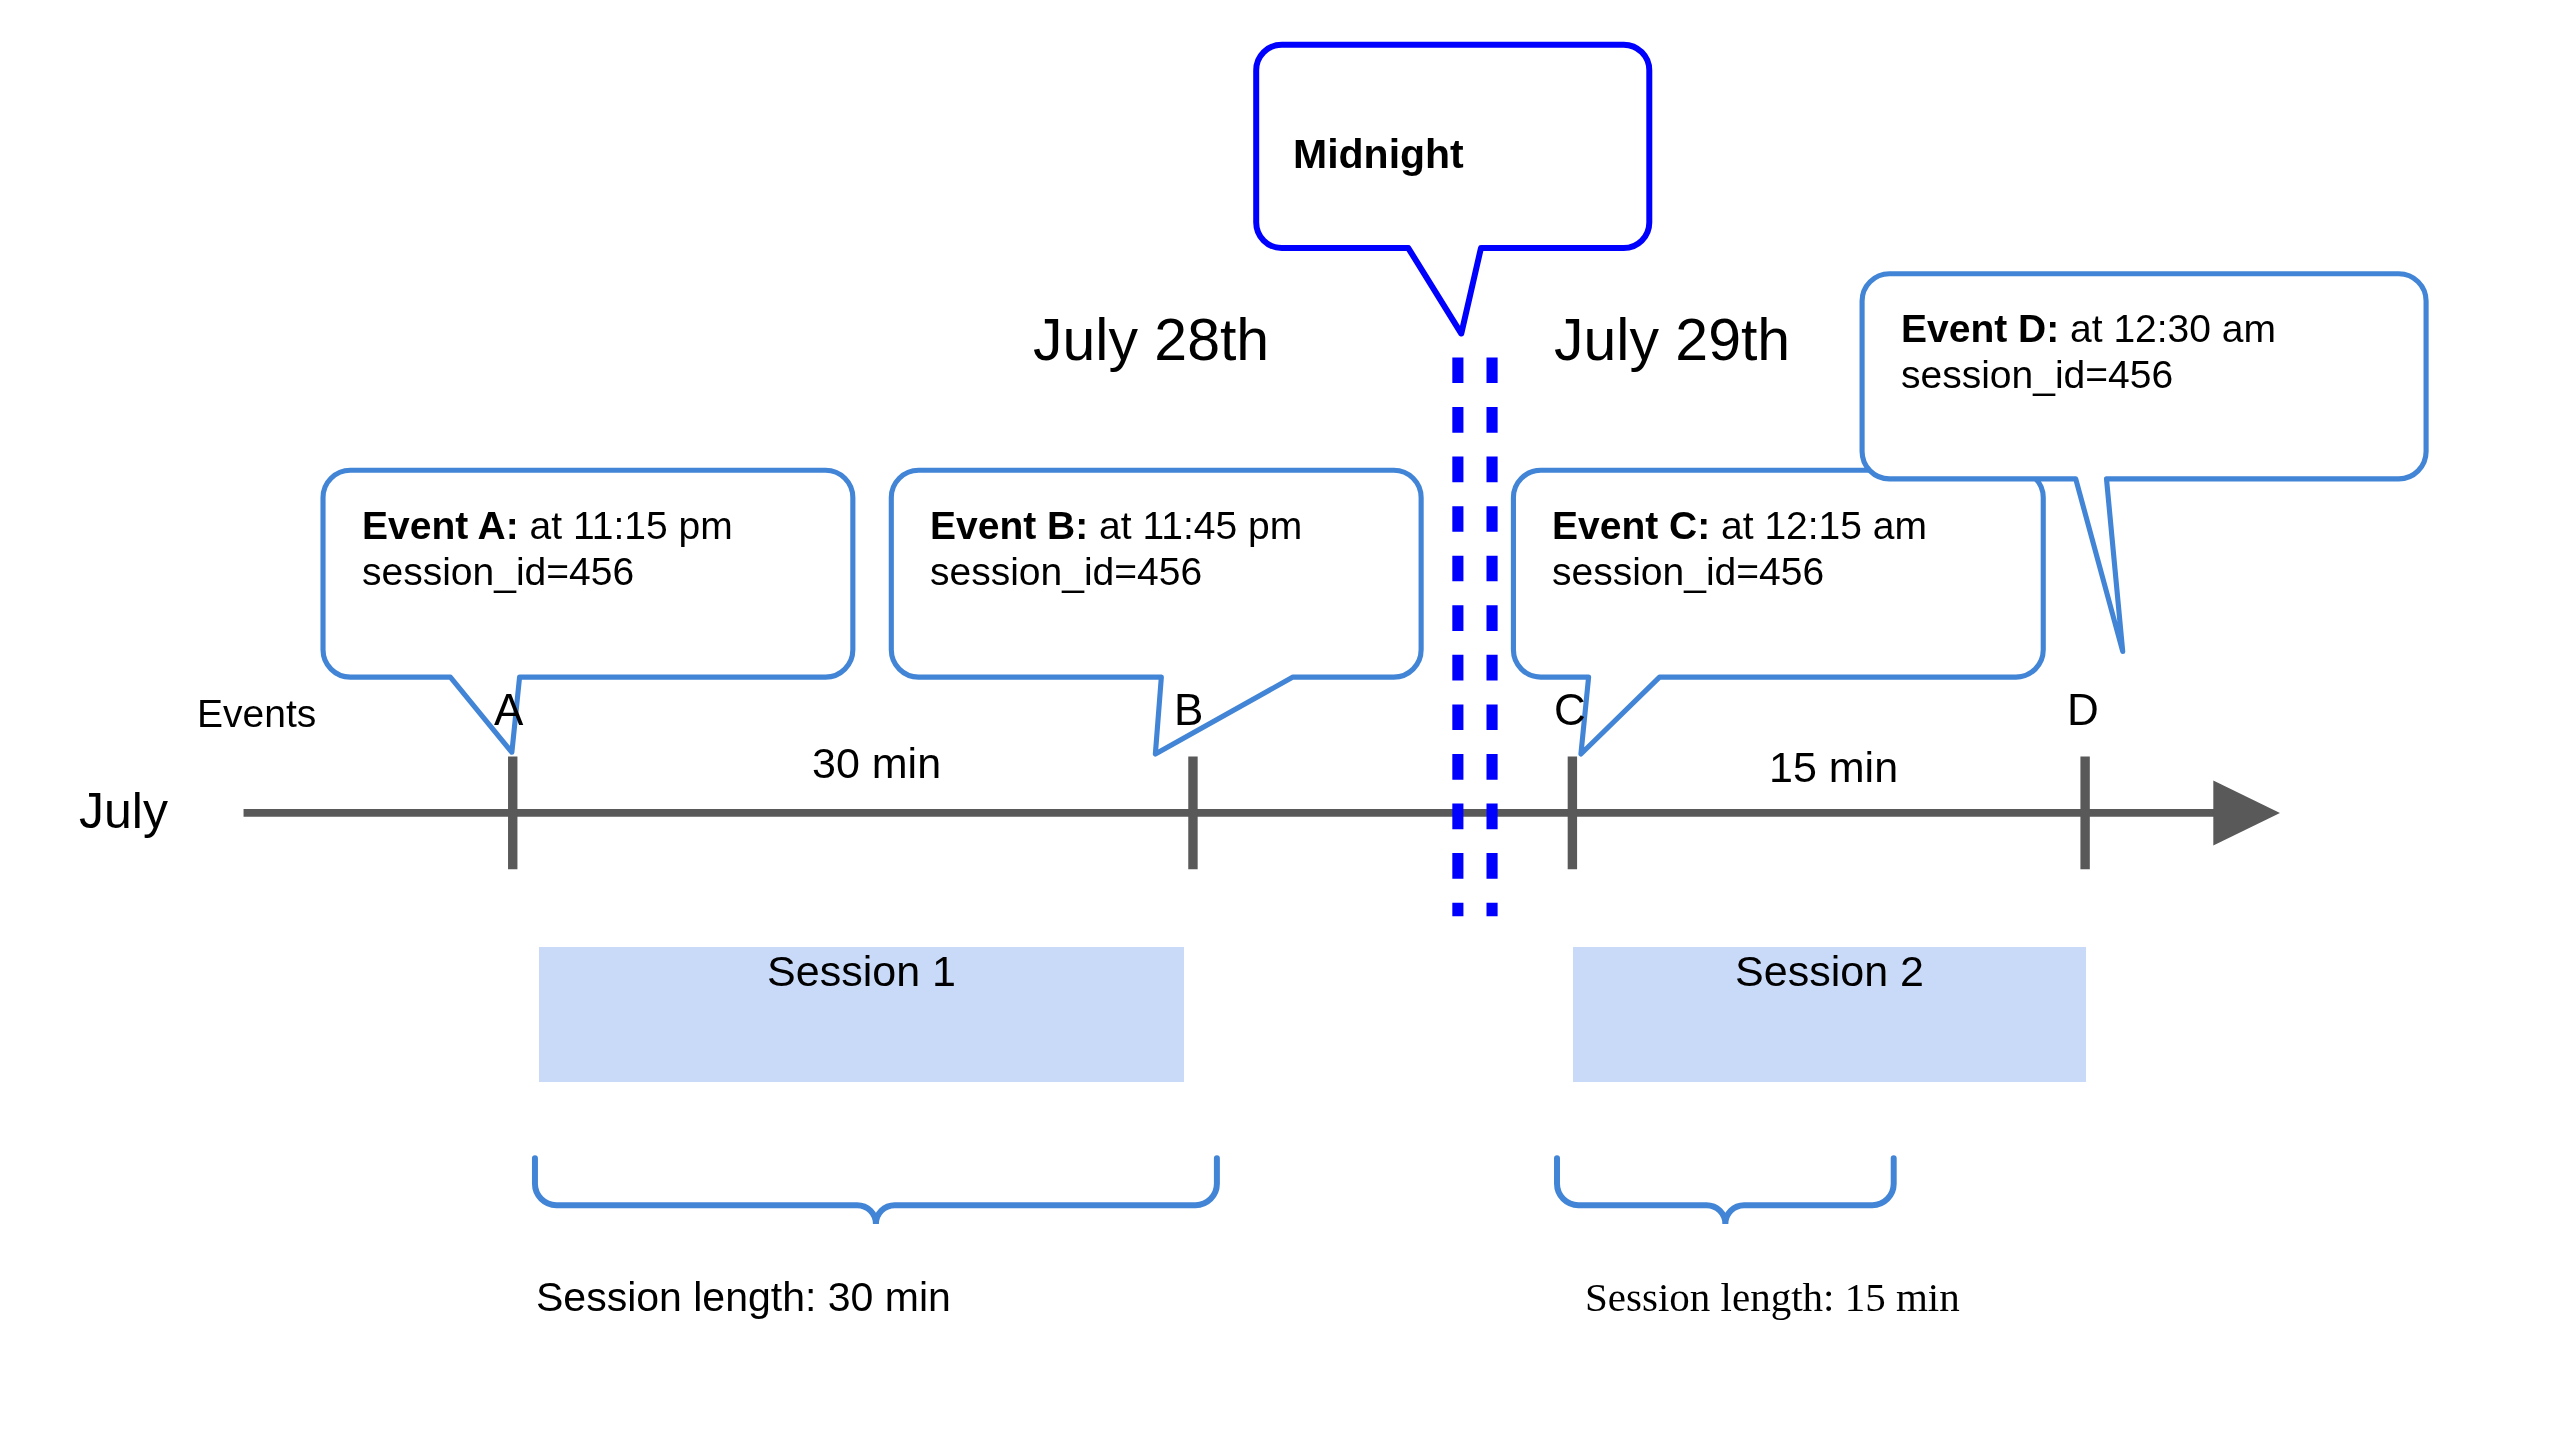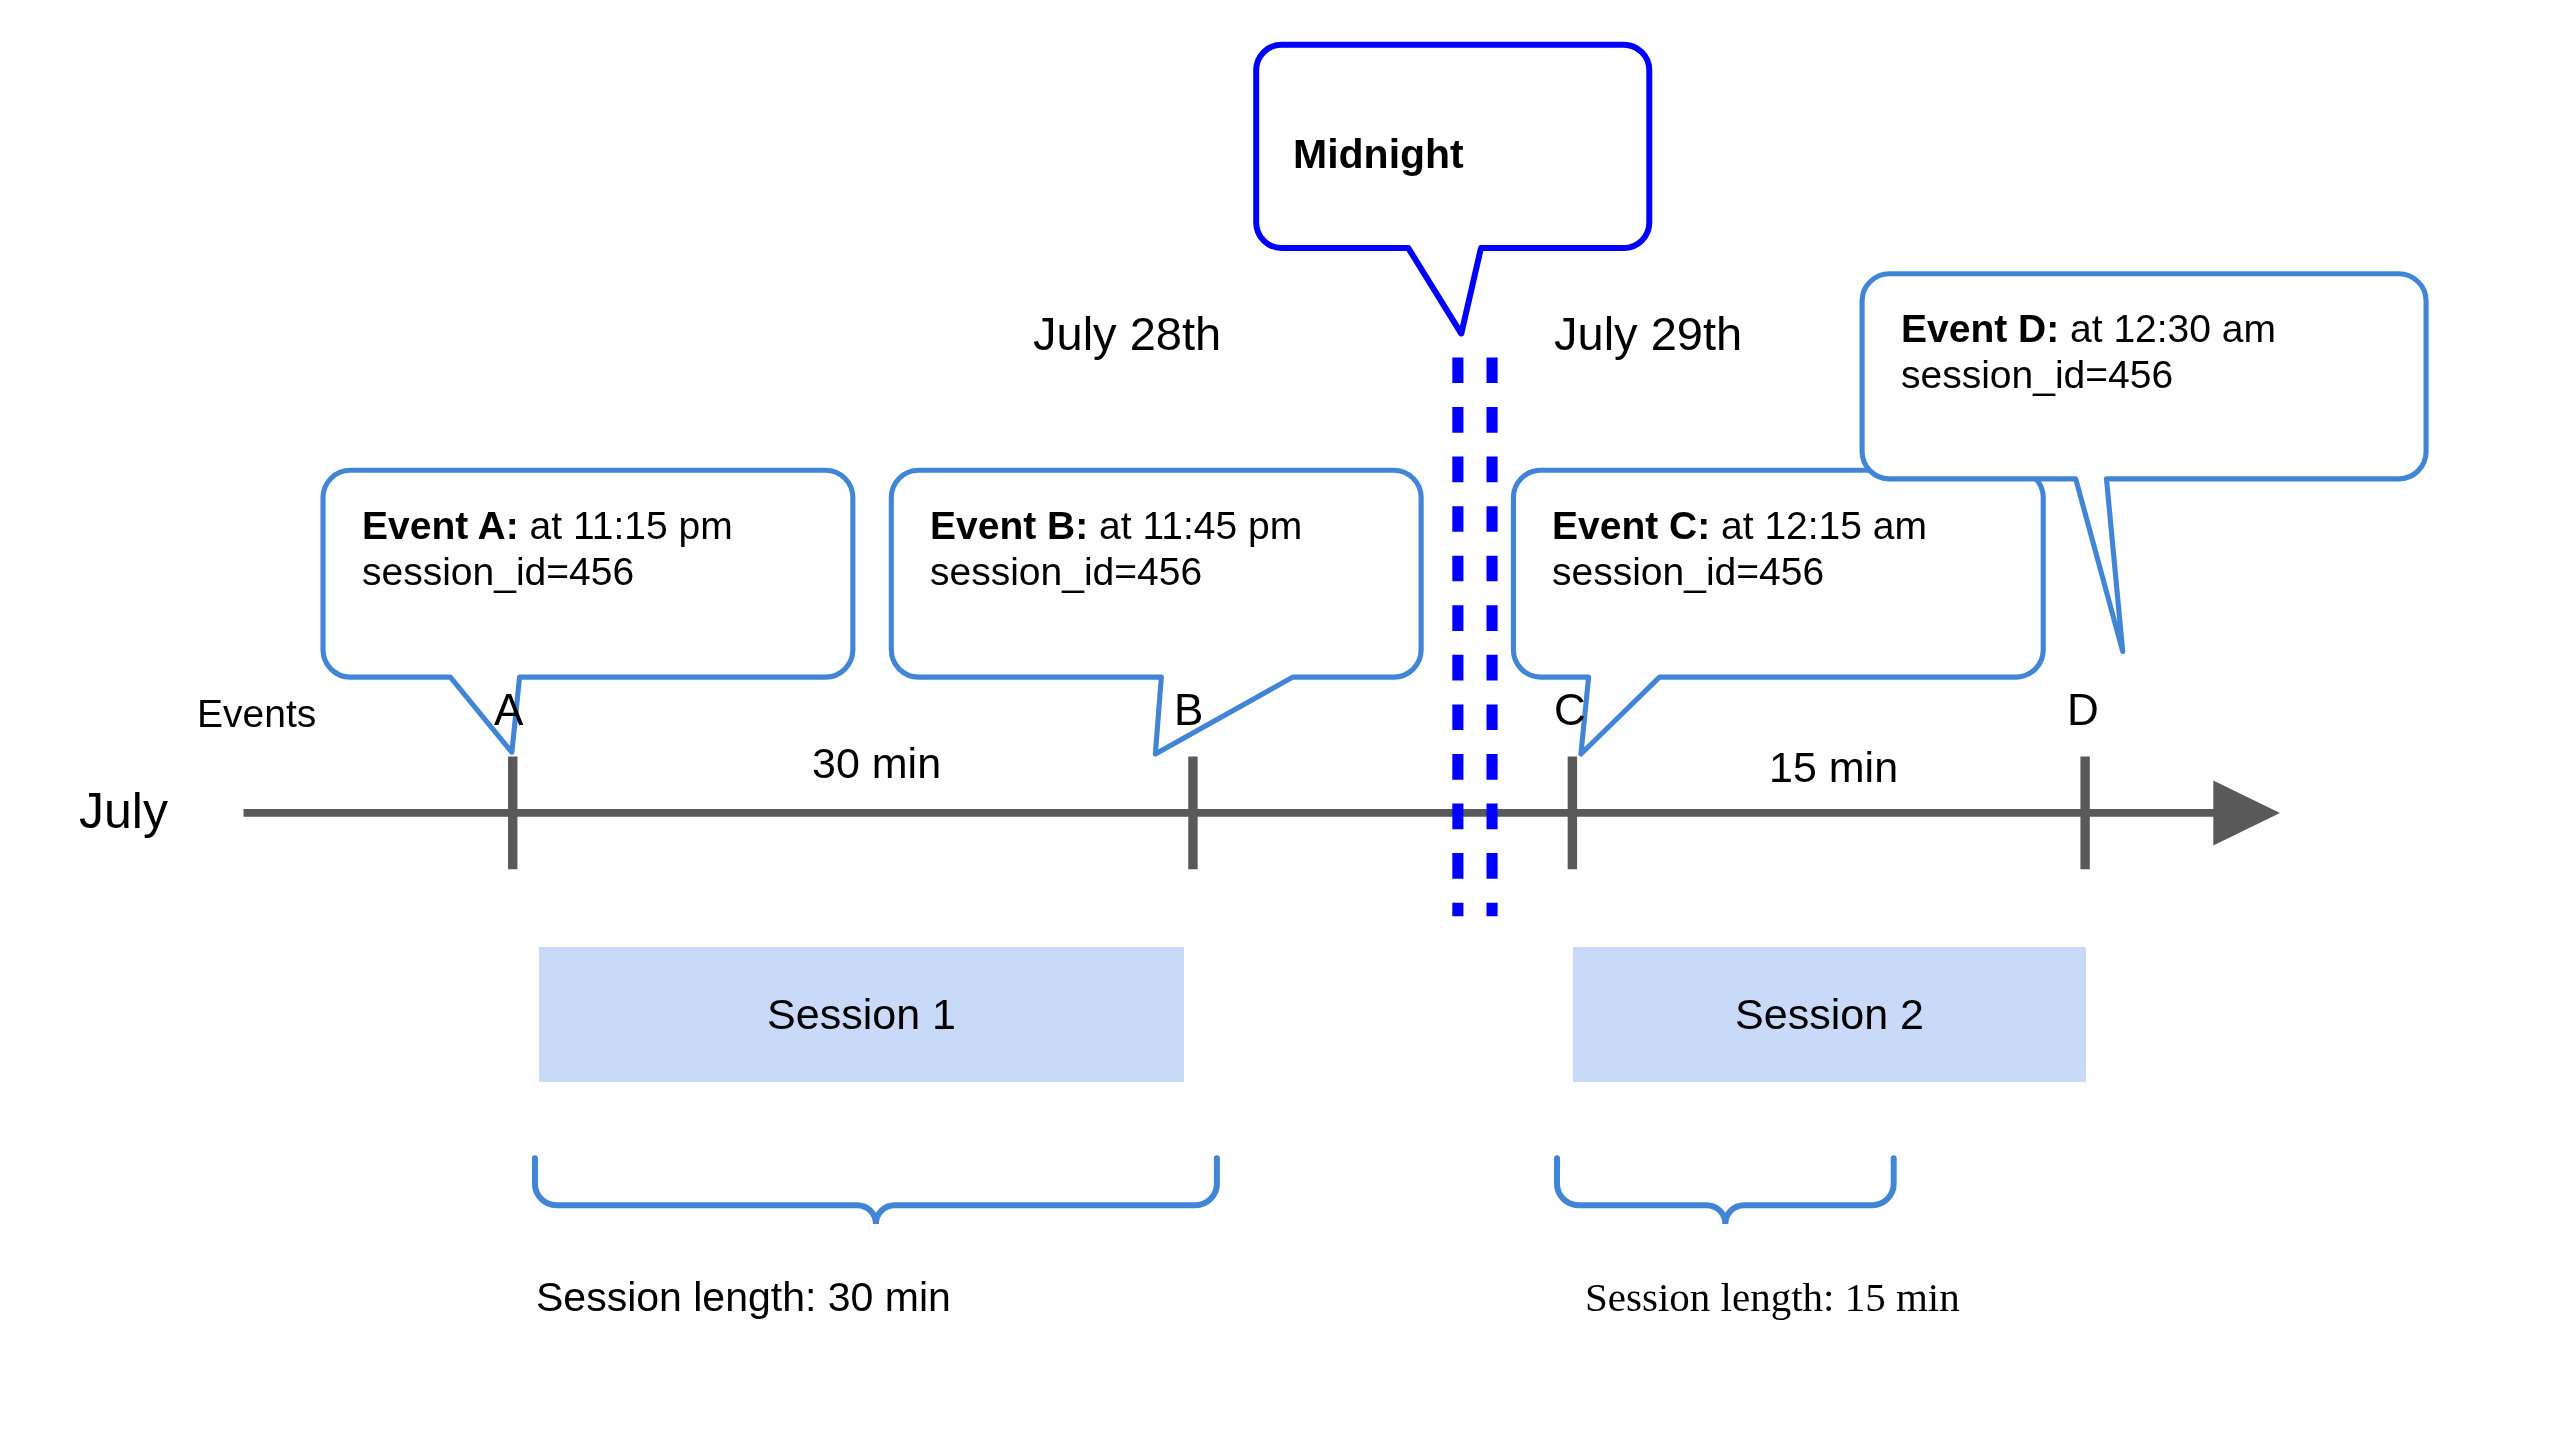--- a/index.html
+++ b/index.html
@@ -43,33 +43,33 @@
   }
   .callout-line { display: block; }
 
   
   .midnight-label {
     font-size: 41px;
     font-weight: bold;
   }
   
   .date-label {
-    font-size: 47px;
+    font-size: 59px;
   }
   
   .events-label { font-size: 39px; }
   .user-label   { font-size: 50px; }
   .tick-label   { font-size: 44px; }
   .dur-label    { font-size: 43px; }
   
   .session-box {
     position: absolute;
     background: #c9daf8;
     display: flex;
-    align-items: center;
+    align-items: flex-start;
     justify-content: center;
   }
   .session-box span {
     font-size: 43px;
     color: #000000;
   }
   .session-len {
     font-size: 41px;
   }
 </style>

